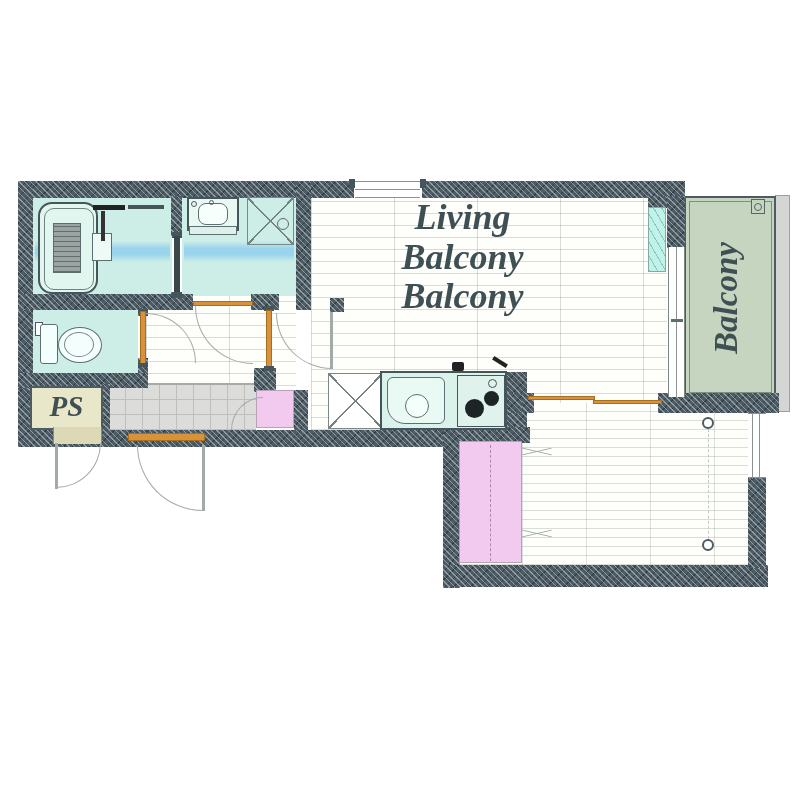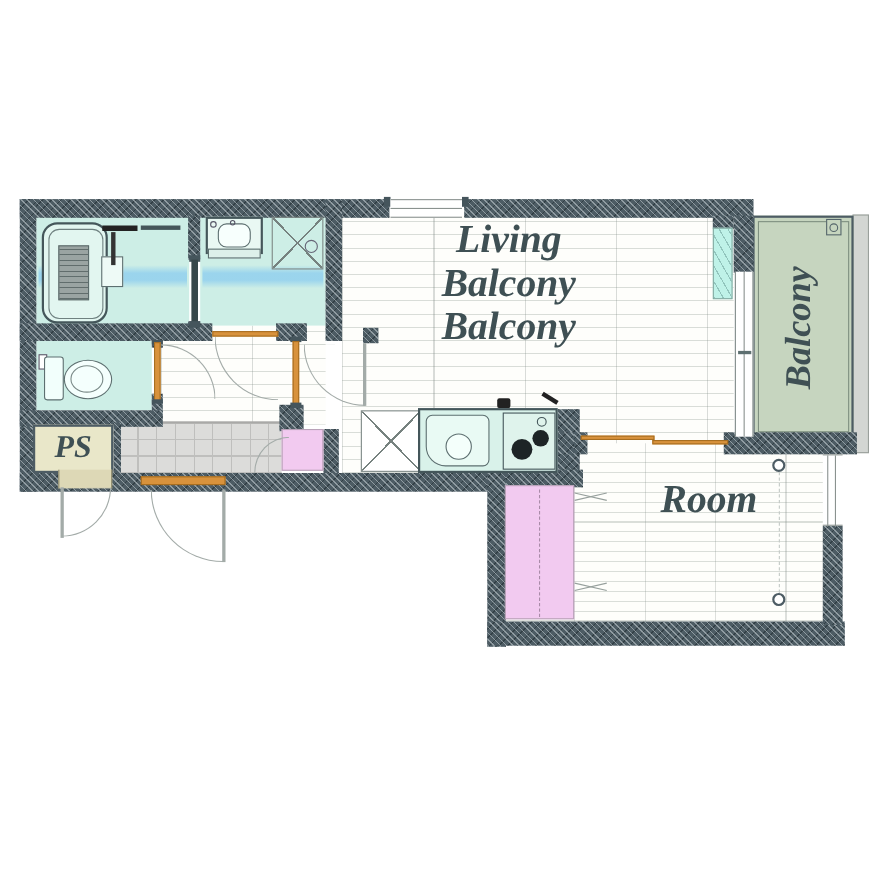--- a/index.html
+++ b/index.html
@@ -199,17 +199,16 @@
   <div class="abs arc" style="left:137px;top:445px;width:66px;height:66px;border-left-width:1.5px;border-bottom-width:1.5px;border-radius:0 0 0 100%"></div>
   <div class="abs leaf" style="left:202px;top:445px;width:2.5px;height:66px"></div>
   <div class="abs arc" style="left:56px;top:443px;width:45px;height:45px;border-right-width:1.5px;border-bottom-width:1.5px;border-radius:0 0 100% 0"></div>
   <div class="abs leaf" style="left:55px;top:443px;width:2.5px;height:46px"></div>
 
   <div class="abs lbl" style="left:355px;top:198px;width:215px;font-size:36px">
     <span style="display:block">Living</span>
     <span style="display:block">Balcony</span>
     <span style="display:block">Balcony</span>
   </div>
-  <div class="abs lbl" style="left:552px;top:434px;width:185px;font-size:36px">Room</div>
   <div class="abs lbl" style="left:659px;top:277px;width:140px;height:42px;font-size:33px;transform:rotate(-90deg)">Balcony</div>
   <div class="abs lbl" style="left:30px;top:391px;width:73px;font-size:29px">PS</div>
 
 </div>
 
 </body></html>

